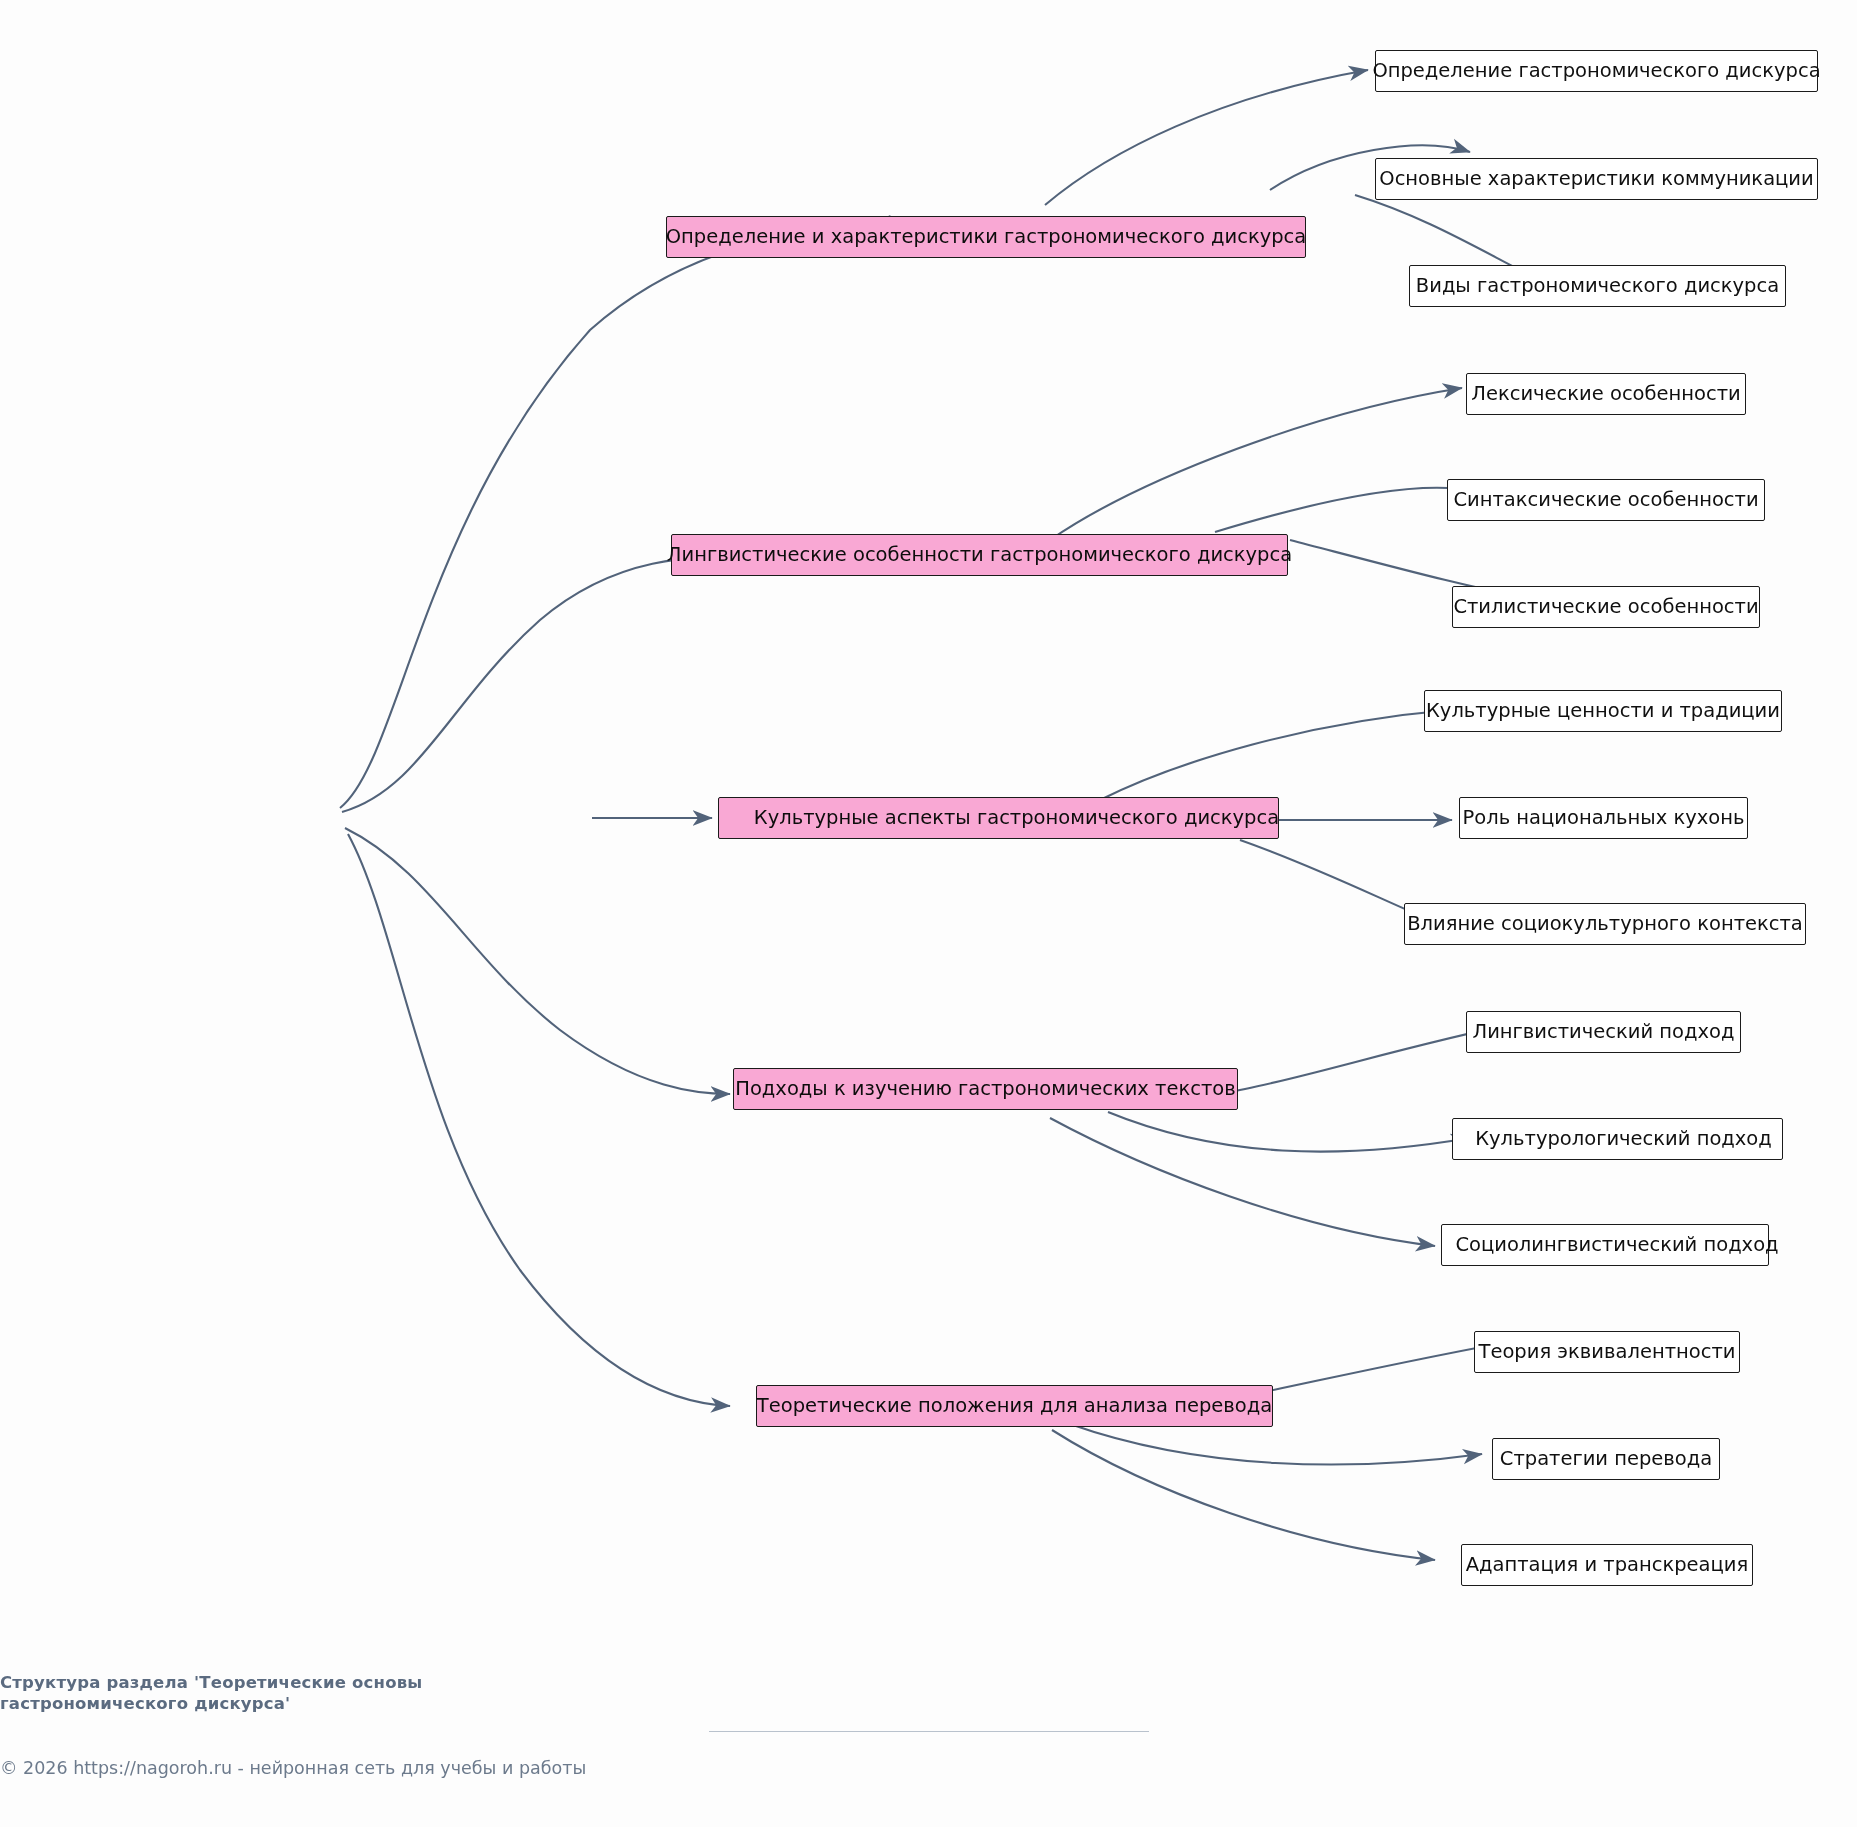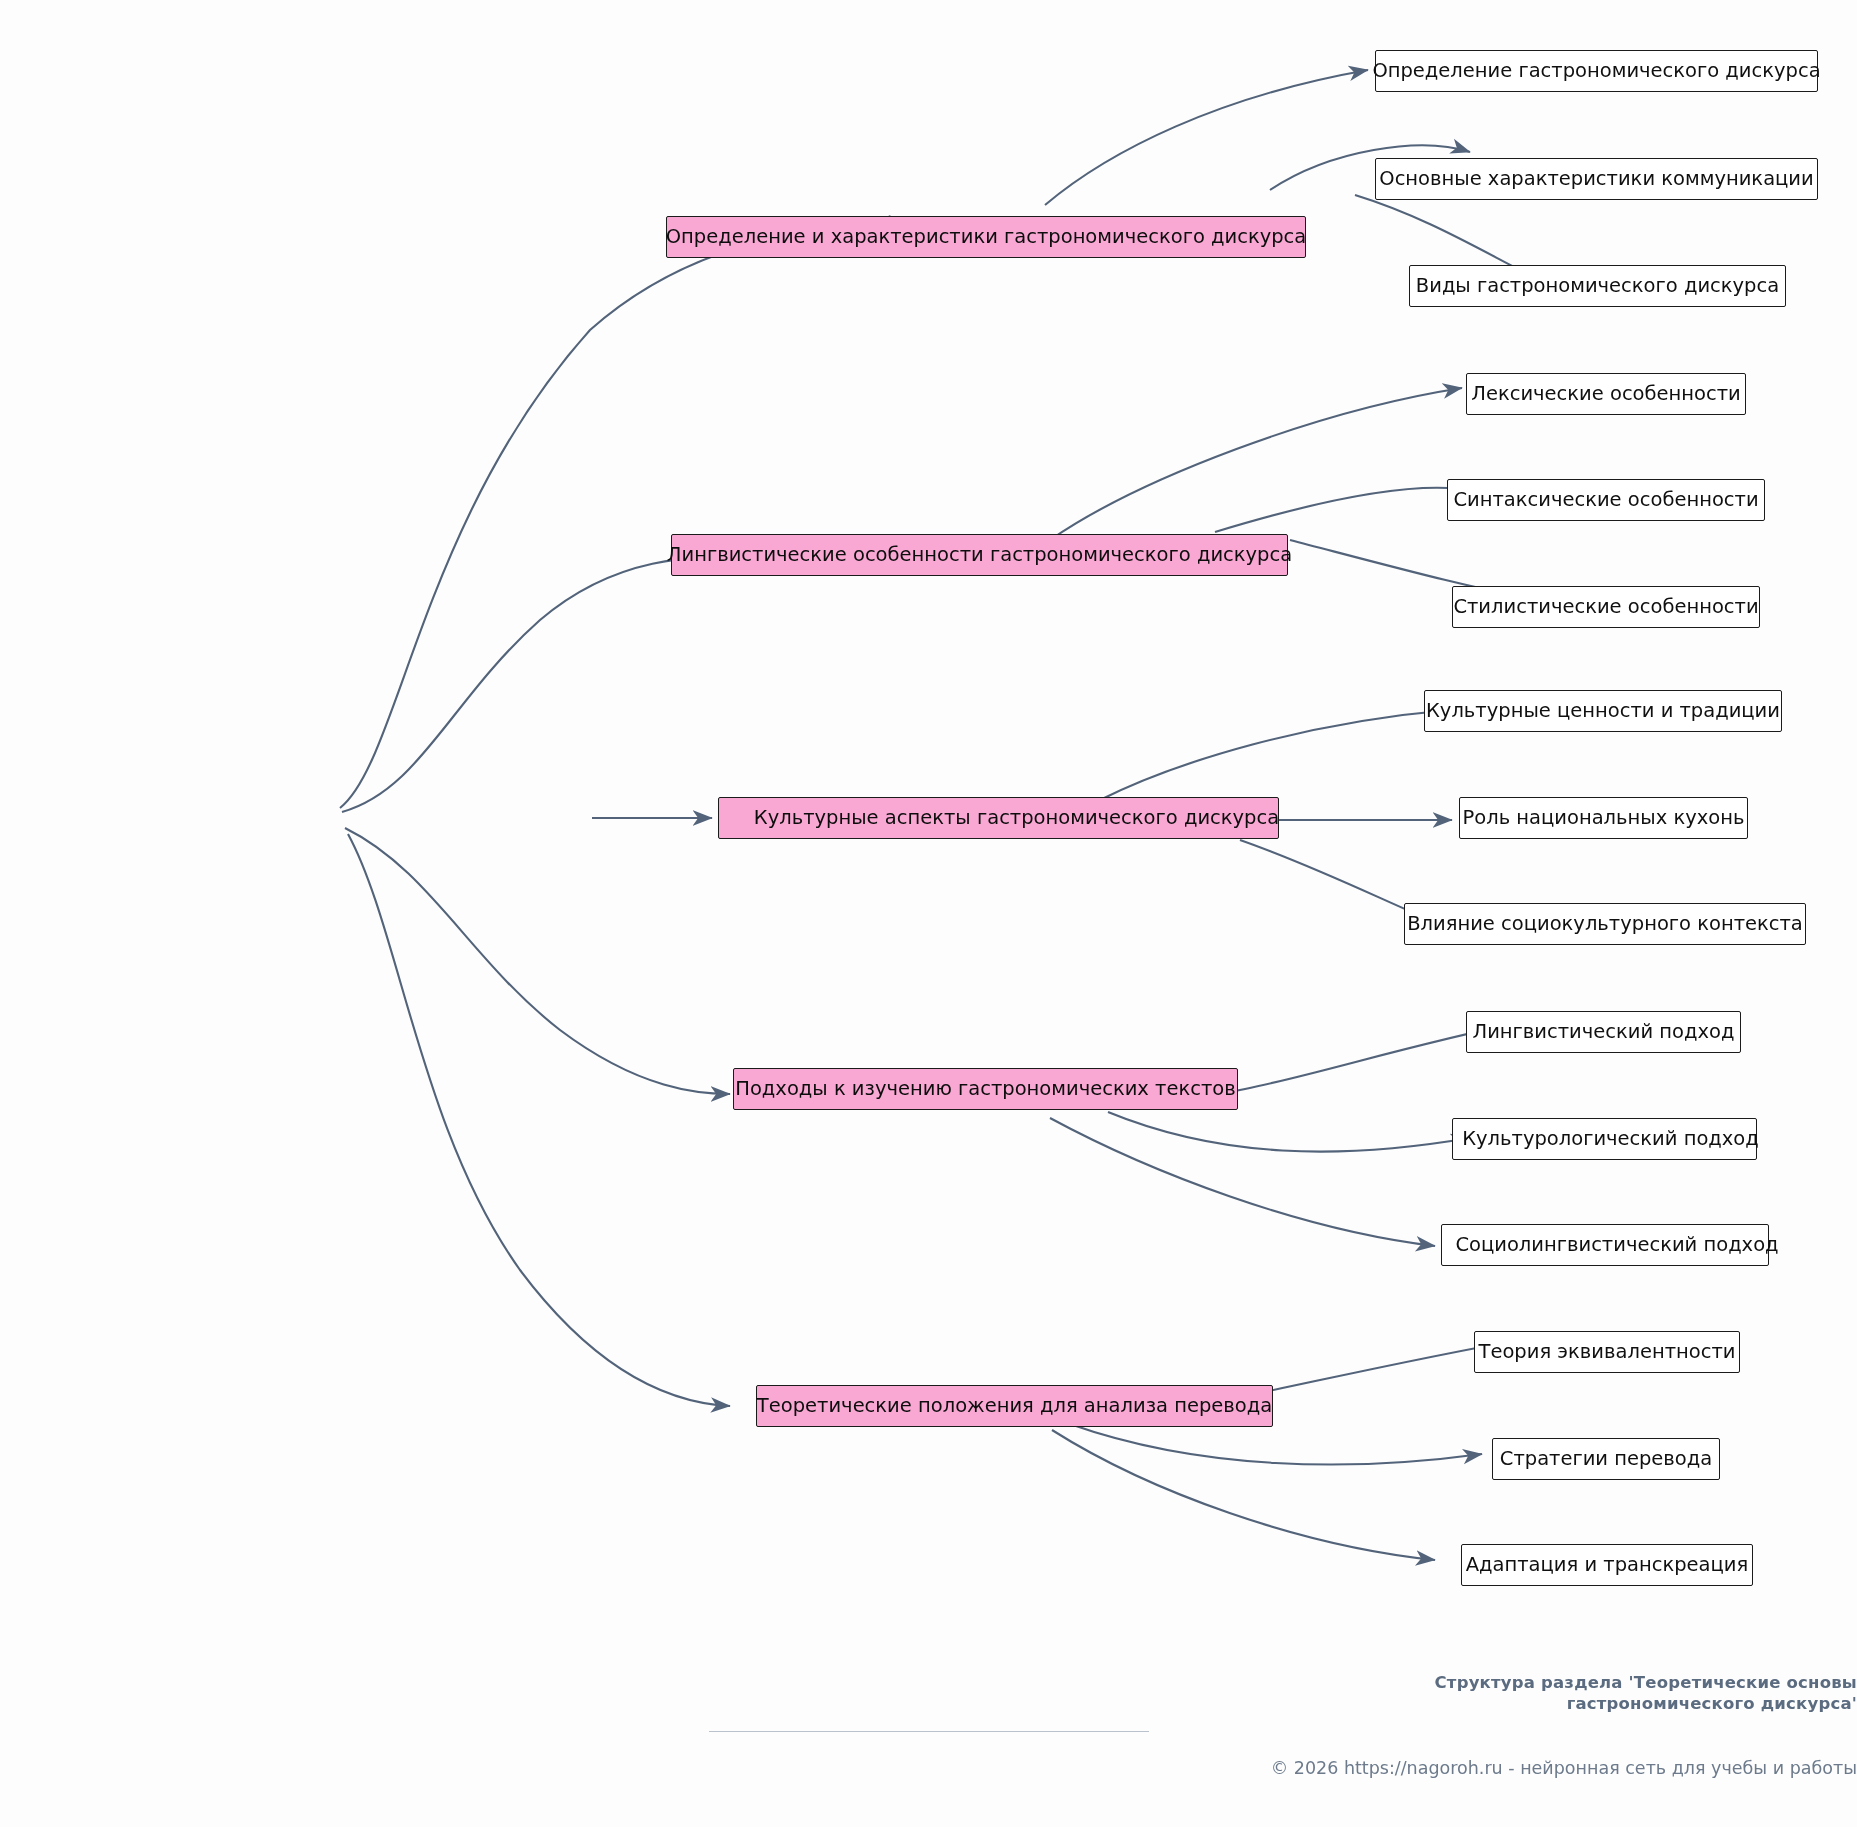--- a/index.html
+++ b/index.html
@@ -55,21 +55,21 @@
     background: #ffffff;
     border: 1.7px solid #1b1b1b;
     color: #101010;
     font-size: 19.5px;
     height: 42px;
   }
   #footer {
     position: absolute;
     left: 0;
     width: 1857px;
-    text-align: right;
+    text-align: left;
   }
   .footer-title {
     font-family: "DejaVu Sans", sans-serif;
     font-size: 16.5px;
     font-weight: bold;
     color: #5b6b80;
     line-height: 1.28;
     letter-spacing: 0.2px;
   }
   .footer-rule {
@@ -170,21 +170,21 @@
   <div class="node node-leaf" style="left:1404px; top:903px; width:402px;">
     <span>Влияние социокультурного контекста</span>
   </div>
 
   <div class="node node-branch" style="left:733px; top:1068px; width:505px;">
     <span>Подходы к изучению гастрономических текстов</span>
   </div>
   <div class="node node-leaf" style="left:1466px; top:1011px; width:275px;">
     <span>Лингвистический подход</span>
   </div>
-  <div class="node node-leaf" style="left:1452px; top:1118px; width:305px;padding-left:12px;">
+  <div class="node node-leaf" style="left:1452px; top:1118px; width:331px;padding-left:12px;">
     <span>Культурологический подход</span>
   </div>
   <div class="node node-leaf" style="left:1441px; top:1224px; width:328px;padding-left:24px;">
     <span>Социолингвистический подход</span>
   </div>
 
   <div class="node node-branch" style="left:727px; top:1385px; width:517px;margin-left:29px;">
     <span>Теоретические положения для анализа перевода</span>
   </div>
   <div class="node node-leaf" style="left:1474px; top:1331px; width:266px;">

